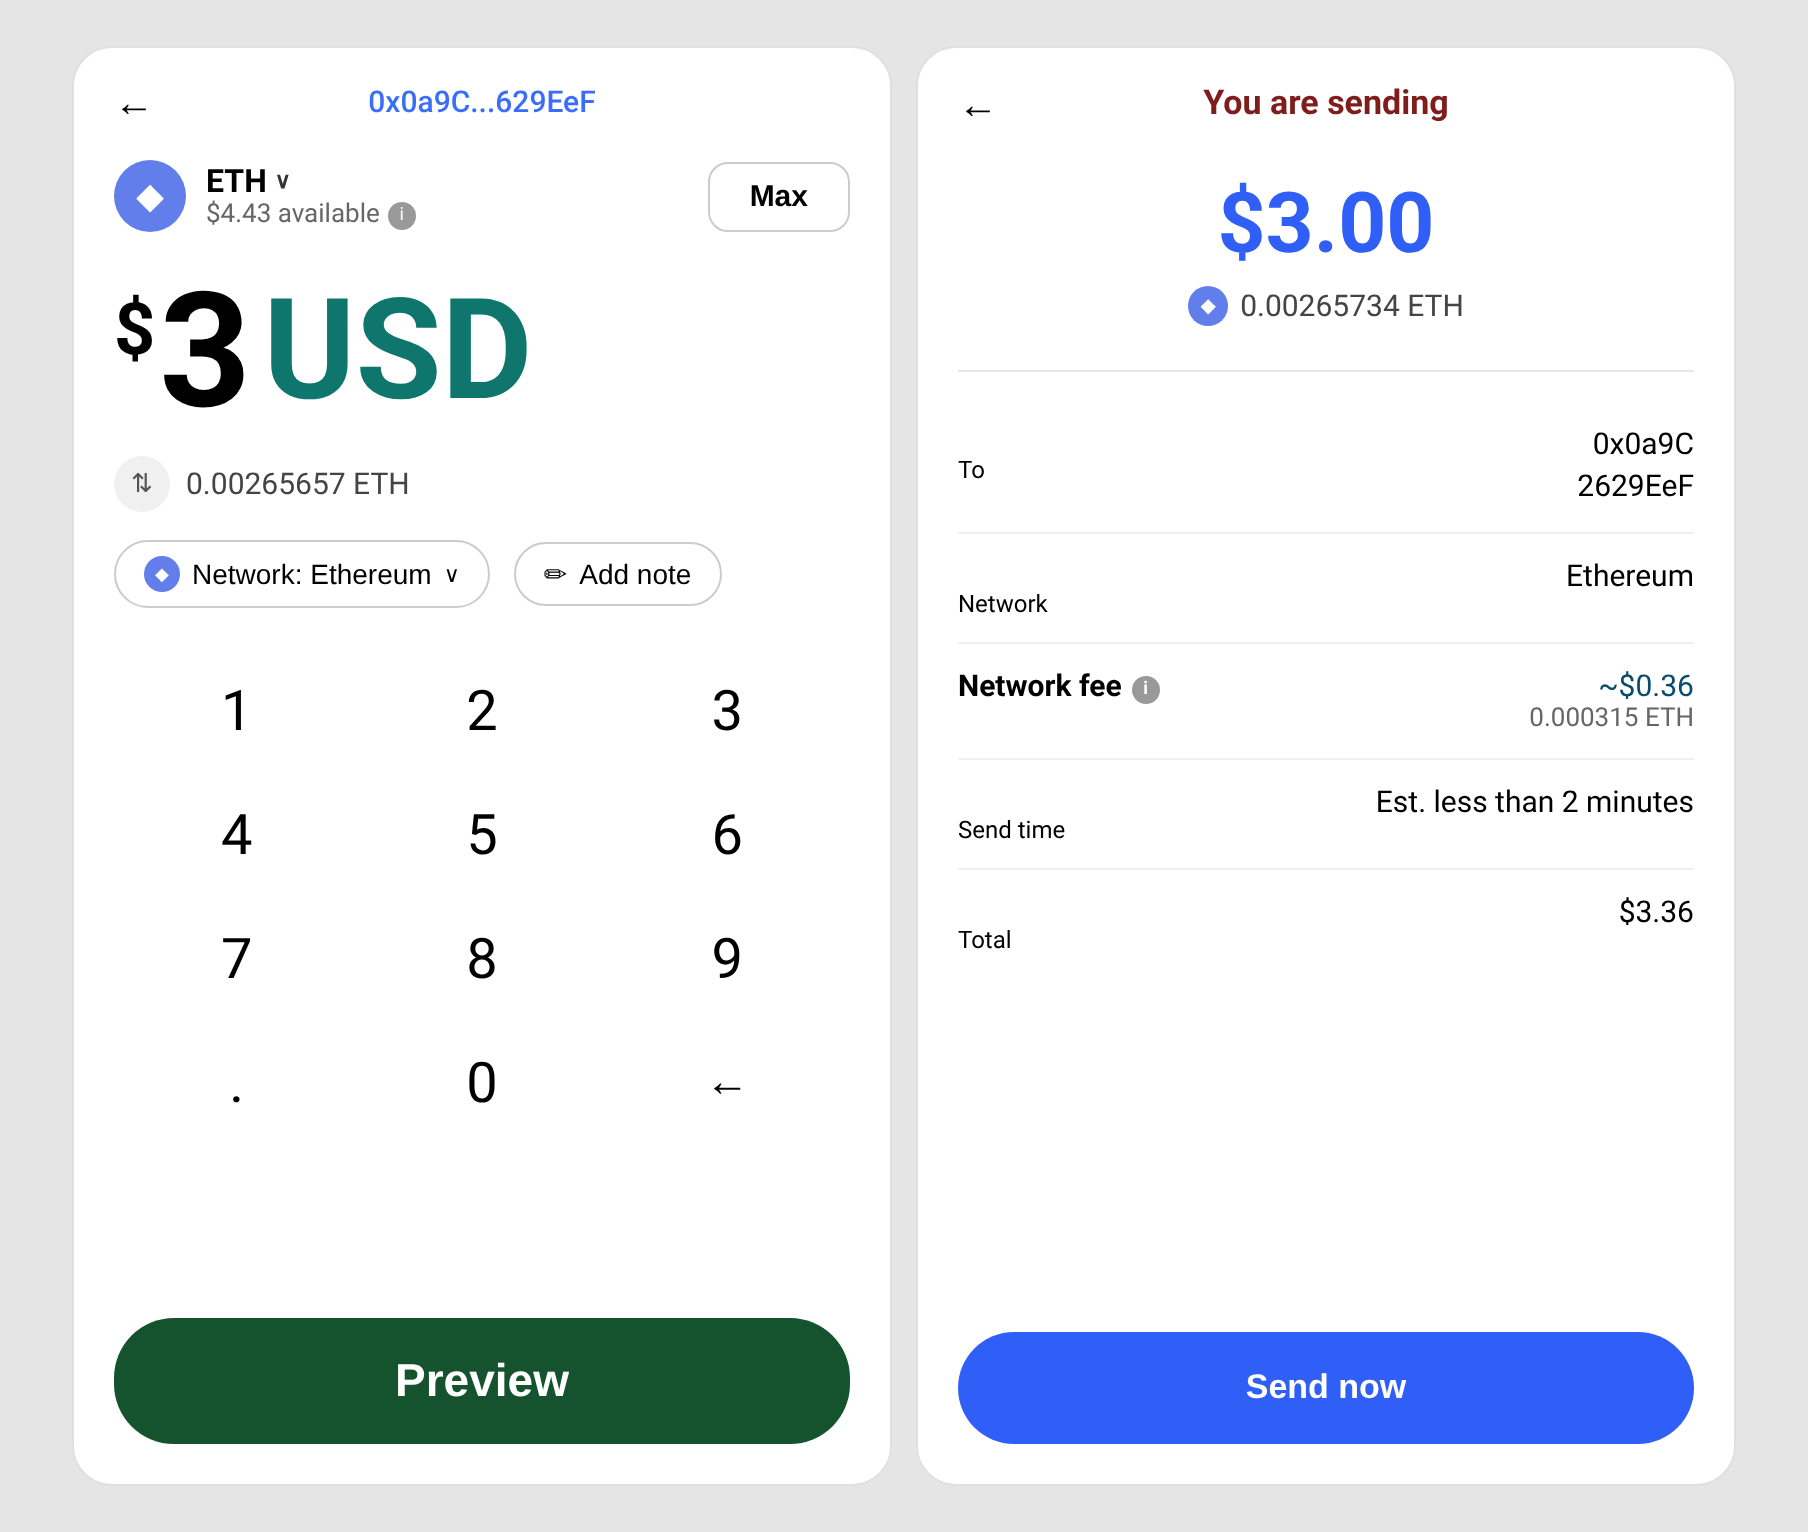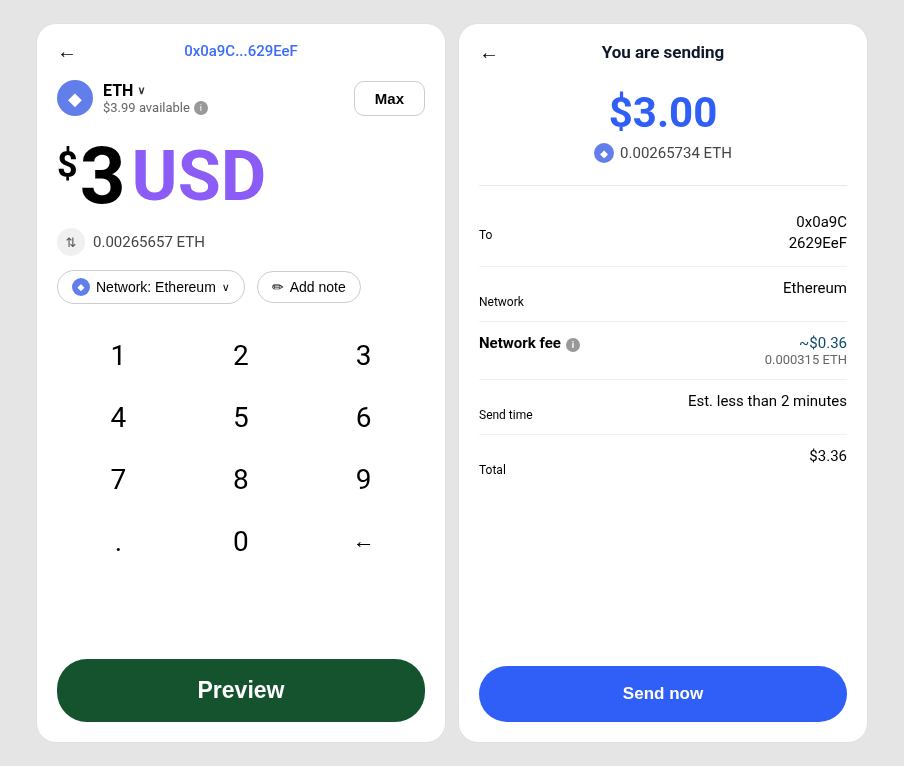--- a/index.html
+++ b/index.html
@@ -128,21 +128,21 @@
     }
     .amount-number {
       font-size: 80px;
       font-weight: 700;
       color: #000;
       line-height: 1;
     }
     .amount-currency {
       font-size: 70px;
       font-weight: 700;
-      color: #8b5cf6;
+      color: #0f766e;
       line-height: 1;
       margin-left: 6px;
     }
     .conversion-row {
       display: flex;
       align-items: center;
       gap: 8px;
       padding: 6px 20px 14px;
     }
     .swap-icon-circle {
@@ -244,21 +244,21 @@
       padding: 18px 20px 10px;
       position: relative;
     }
     .right-header .back-arrow {
       position: absolute;
       left: 20px;
     }
     .right-header-title {
       font-size: 17px;
       font-weight: 700;
-      color: #0f172a;
+      color: #7f1d1d;
     }
     .sending-amount {
       text-align: center;
       padding: 16px 20px 8px;
     }
     .sending-usd {
       font-size: 42px;
       font-weight: 700;
       color: #2F5FF7;
     }
@@ -357,21 +357,21 @@
 
     <div class="token-row">
       <div class="token-info">
         <div class="eth-icon">◆</div>
         <div class="token-details">
           <div class="token-name">
             <span>ETH</span>
             <span class="chevron-down">∨</span>
           </div>
           <div class="token-balance">
-            <span>$3.99 available</span>
+            <span>$4.43 available</span>
             <div class="info-icon">i</div>
           </div>
         </div>
       </div>
       <button class="max-btn">Max</button>
     </div>
 
     <div class="amount-display">
       <span class="dollar-sign">$</span>
       <span class="amount-number">3</span>

